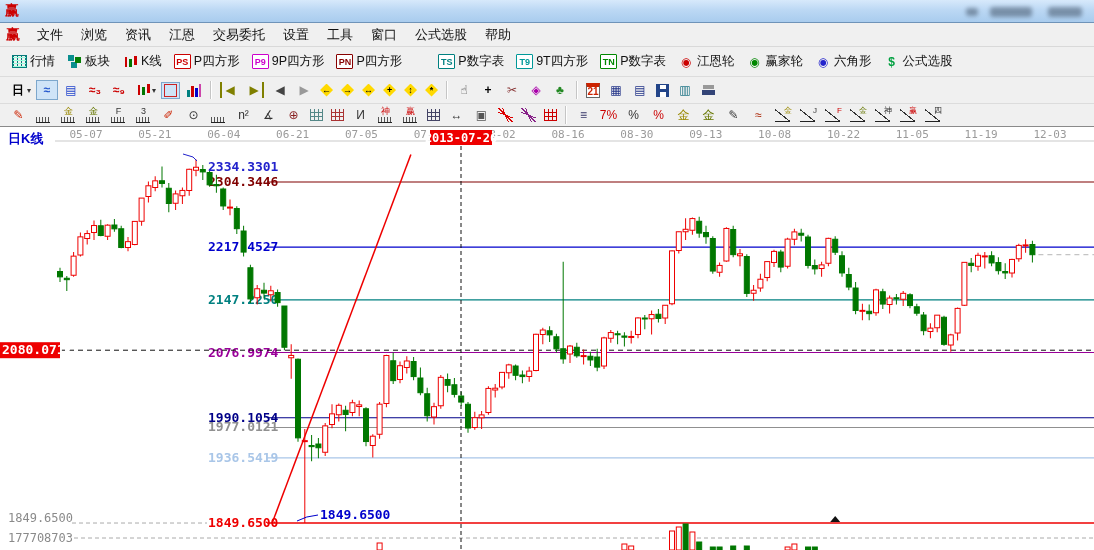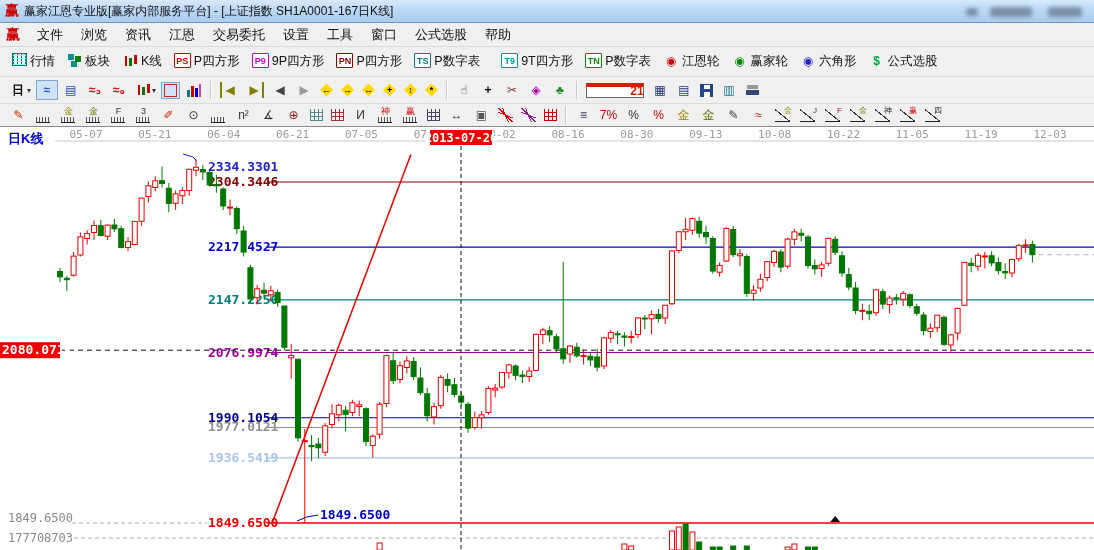--- a/index.html
+++ b/index.html
@@ -16,21 +16,21 @@
   #menubar{position:absolute;left:0;top:23px;width:1094px;height:23px;background:#f0f0f0;
     border-bottom:1px solid #d9d9d9;display:flex;align-items:center;}
   #menubar .logo{color:#cc0000;font-weight:bold;font-size:14px;margin:0 8px 0 6px;}
   .menu-item{padding:2px 9px;font-size:13px;color:#111;cursor:default;}
   
   .toolbar{position:absolute;left:0;width:1094px;background:#f0f0f0;display:flex;align-items:center;}
   #tb-main{top:47px;height:29px;border-bottom:1px solid #dcdcdc;padding-left:6px;}
   #tb-view{top:77px;height:26px;border-bottom:1px solid #dcdcdc;padding-left:6px;}
   #tb-draw{top:104px;height:22px;border-bottom:1px solid #8a8a8a;padding-left:6px;}
   .tbsep{display:inline-block;width:1px;height:18px;background:#c5c5c5;margin:0 4px;border-right:1px solid #fff;}
-  button.tb2-btn{display:flex;align-items:flex-start;gap:3px;border:1px solid transparent;
+  button.tb2-btn{display:flex;align-items:center;gap:3px;border:1px solid transparent;
     background:transparent;padding:1px 5px;font-size:12.5px;color:#111;font-family:inherit;}
   .ico{display:inline-flex;align-items:center;justify-content:center;width:16px;height:16px;
     font-size:12px;line-height:16px;font-weight:bold;}
   .ico.boxed{border:1px solid;width:15px;height:13px;font-size:9px;line-height:12px;background:#fff;border-radius:1px;}
   button.tb3-btn,button.tb4-btn{display:flex;align-items:center;border:1px solid transparent;
     background:transparent;padding:1px 2px;margin:0 1px;font-family:inherit;}
   button.sel{border:1px solid #7da7cc;background:#cfe4f7;}
   .caret{font-size:8px;color:#333;margin-left:1px;}
   .caret:empty{display:none;}
   .ico4{width:17px;height:16px;font-weight:normal;}
@@ -64,37 +64,36 @@
     background:linear-gradient(to top right,transparent 45%,#333 45% 51%,transparent 51%) 0 2px/15px 12px no-repeat,
     linear-gradient(#222,#222) 0 14px/15px 1px no-repeat;}
   .k-fan{width:15px;height:14px;background:
     linear-gradient(22deg,transparent 47%,currentColor 47% 52%,transparent 52%),
     linear-gradient(45deg,transparent 47%,currentColor 47% 52%,transparent 52%),
     linear-gradient(68deg,transparent 47%,currentColor 47% 52%,transparent 52%);}
   .k-grid{width:13px;height:12px;background:
     repeating-linear-gradient(0deg,currentColor 0 1px,transparent 1px 4px),
     repeating-linear-gradient(90deg,currentColor 0 1px,transparent 1px 4px);}
   .k-calendar{border:1px solid #666;border-top:4px solid #cc2200;width:12px;height:10px;
-    font-size:12px;line-height:9px;color:#cc2200;background:#fff;padding-left:44px;}
+    font-size:10px;line-height:9px;color:#cc2200;background:#fff;}
   .k-floppy{width:13px;height:13px;background:
     linear-gradient(#fff,#fff) 4px 8px/6px 5px no-repeat,
     linear-gradient(#fff,#fff) 4px 1px/6px 4px no-repeat,#224488;}
   .k-print{width:15px;height:14px;background:
     linear-gradient(#999,#999) 2px 2px/11px 4px no-repeat,
     linear-gradient(#334477,#334477) 1px 7px/13px 5px no-repeat;}
   
   #chart{position:absolute;left:0;top:127px;width:1094px;height:423px;background:#fff;}
   #chart svg{display:block;}
 </style>
 </head>
 <body>
 
 <div id="titlebar">
   <span class="logo">赢</span>
-  <span>赢家江恩专业版[赢家内部服务平台] - [上证指数  SH1A0001-167日K线]</span>
 </div>
 <div class="blur-blob" style="left:966px;top:8px;width:12px;height:8px"></div>
 <div class="blur-blob" style="left:990px;top:7px;width:42px;height:10px"></div>
 <div class="blur-blob" style="left:1048px;top:7px;width:34px;height:10px"></div>
 
 <div id="menubar">
   <span class="logo">赢</span>
 
 <span class="menu-item">文件</span>
     <span class="menu-item">浏览</span>
@@ -134,26 +133,26 @@
       <span class="ico boxed" style="border-color: rgb(204, 0, 204); color: rgb(204, 0, 204);">P9</span>
       <span class="lbl">9P四方形</span>
     </button>
 
     <button class="tb2-btn">
       <span class="ico boxed" style="border-color: rgb(136, 0, 0); color: rgb(136, 0, 0);">PN</span>
       <span class="lbl">P四方形</span>
     </button>
 
     <button class="tb2-btn">
-      <span class="ico boxed" style="border-color: rgb(0, 128, 128); color: rgb(0, 128, 128);">TS</span>
+      <span class="ico boxed" style="border-color: rgb(0, 128, 128); color: rgb(0, 128, 128); margin-left: 24px;">TS</span>
       <span class="lbl">P数字表</span>
     </button>
 
     <button class="tb2-btn">
-      <span class="ico boxed" style="border-color: rgb(0, 153, 153); color: rgb(0, 153, 153); margin-left: 9px;">T9</span>
+      <span class="ico boxed" style="border-color: rgb(0, 153, 153); color: rgb(0, 153, 153);">T9</span>
       <span class="lbl">9T四方形</span>
     </button>
 
     <button class="tb2-btn">
       <span class="ico boxed" style="border-color: rgb(0, 136, 0); color: rgb(0, 136, 0);">TN</span>
       <span class="lbl">P数字表</span>
     </button>
 
     <button class="tb2-btn">
       <span class="ico" style="color: rgb(204, 0, 0);">◉</span>

